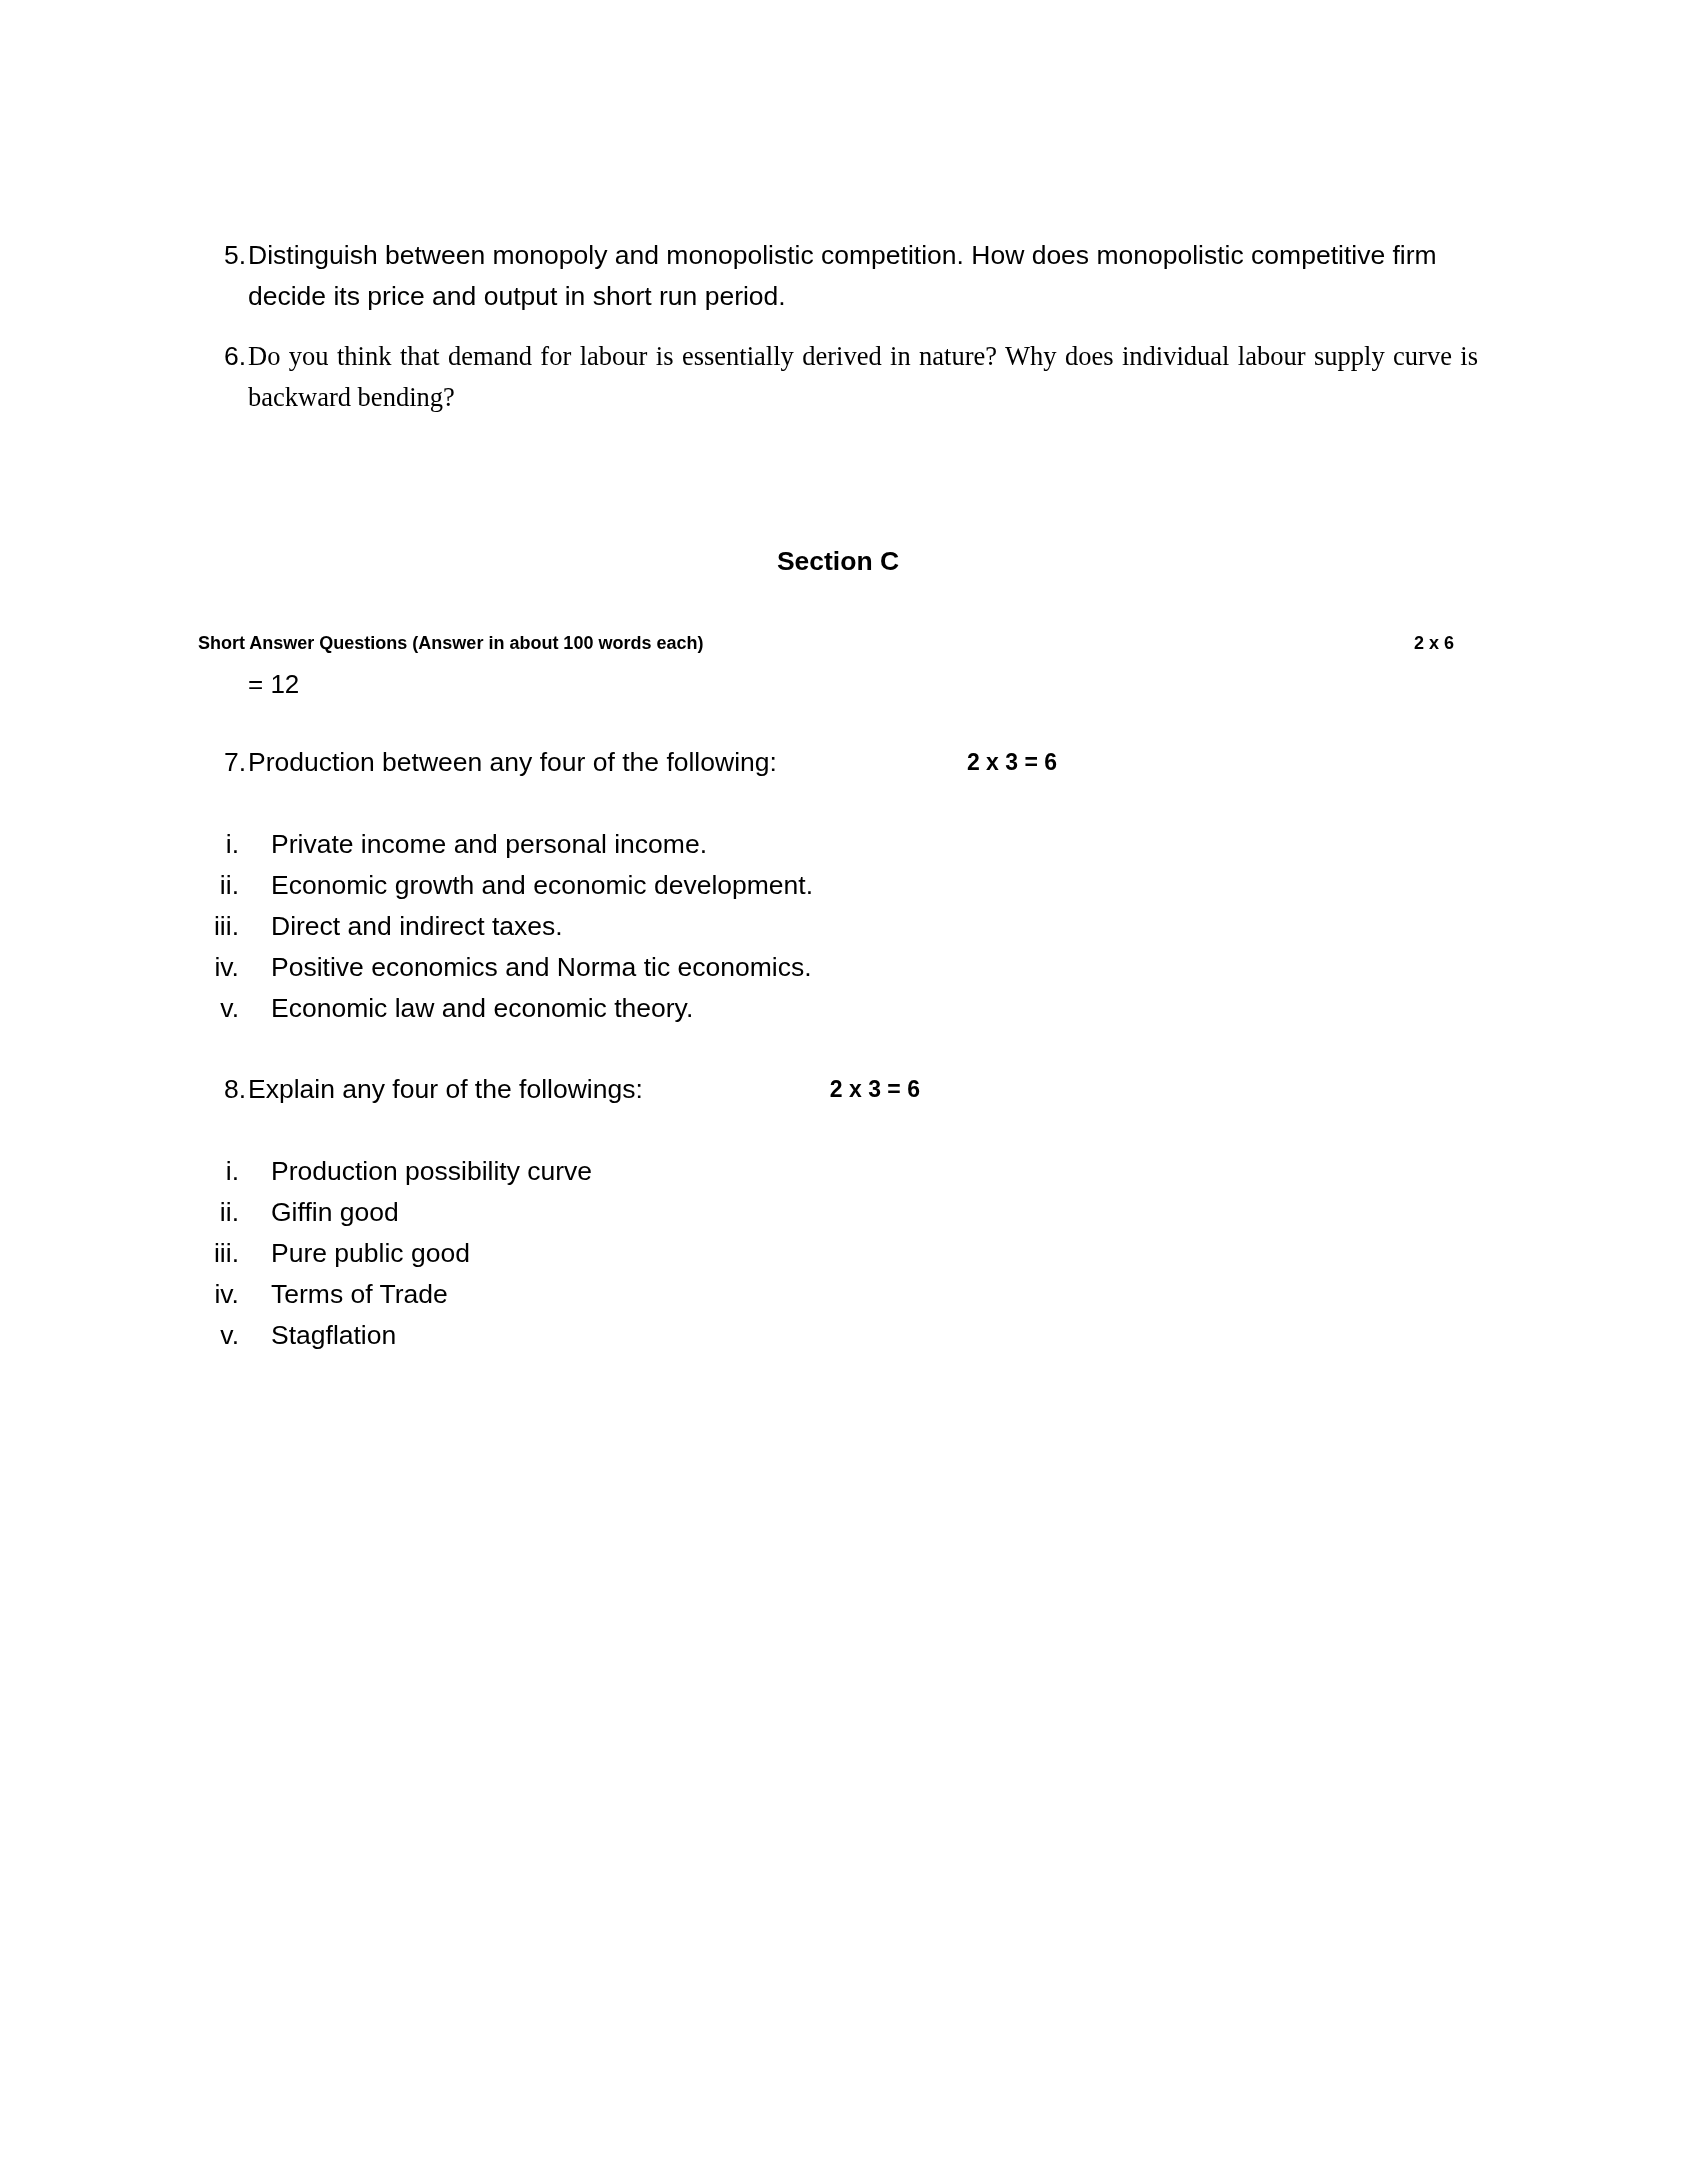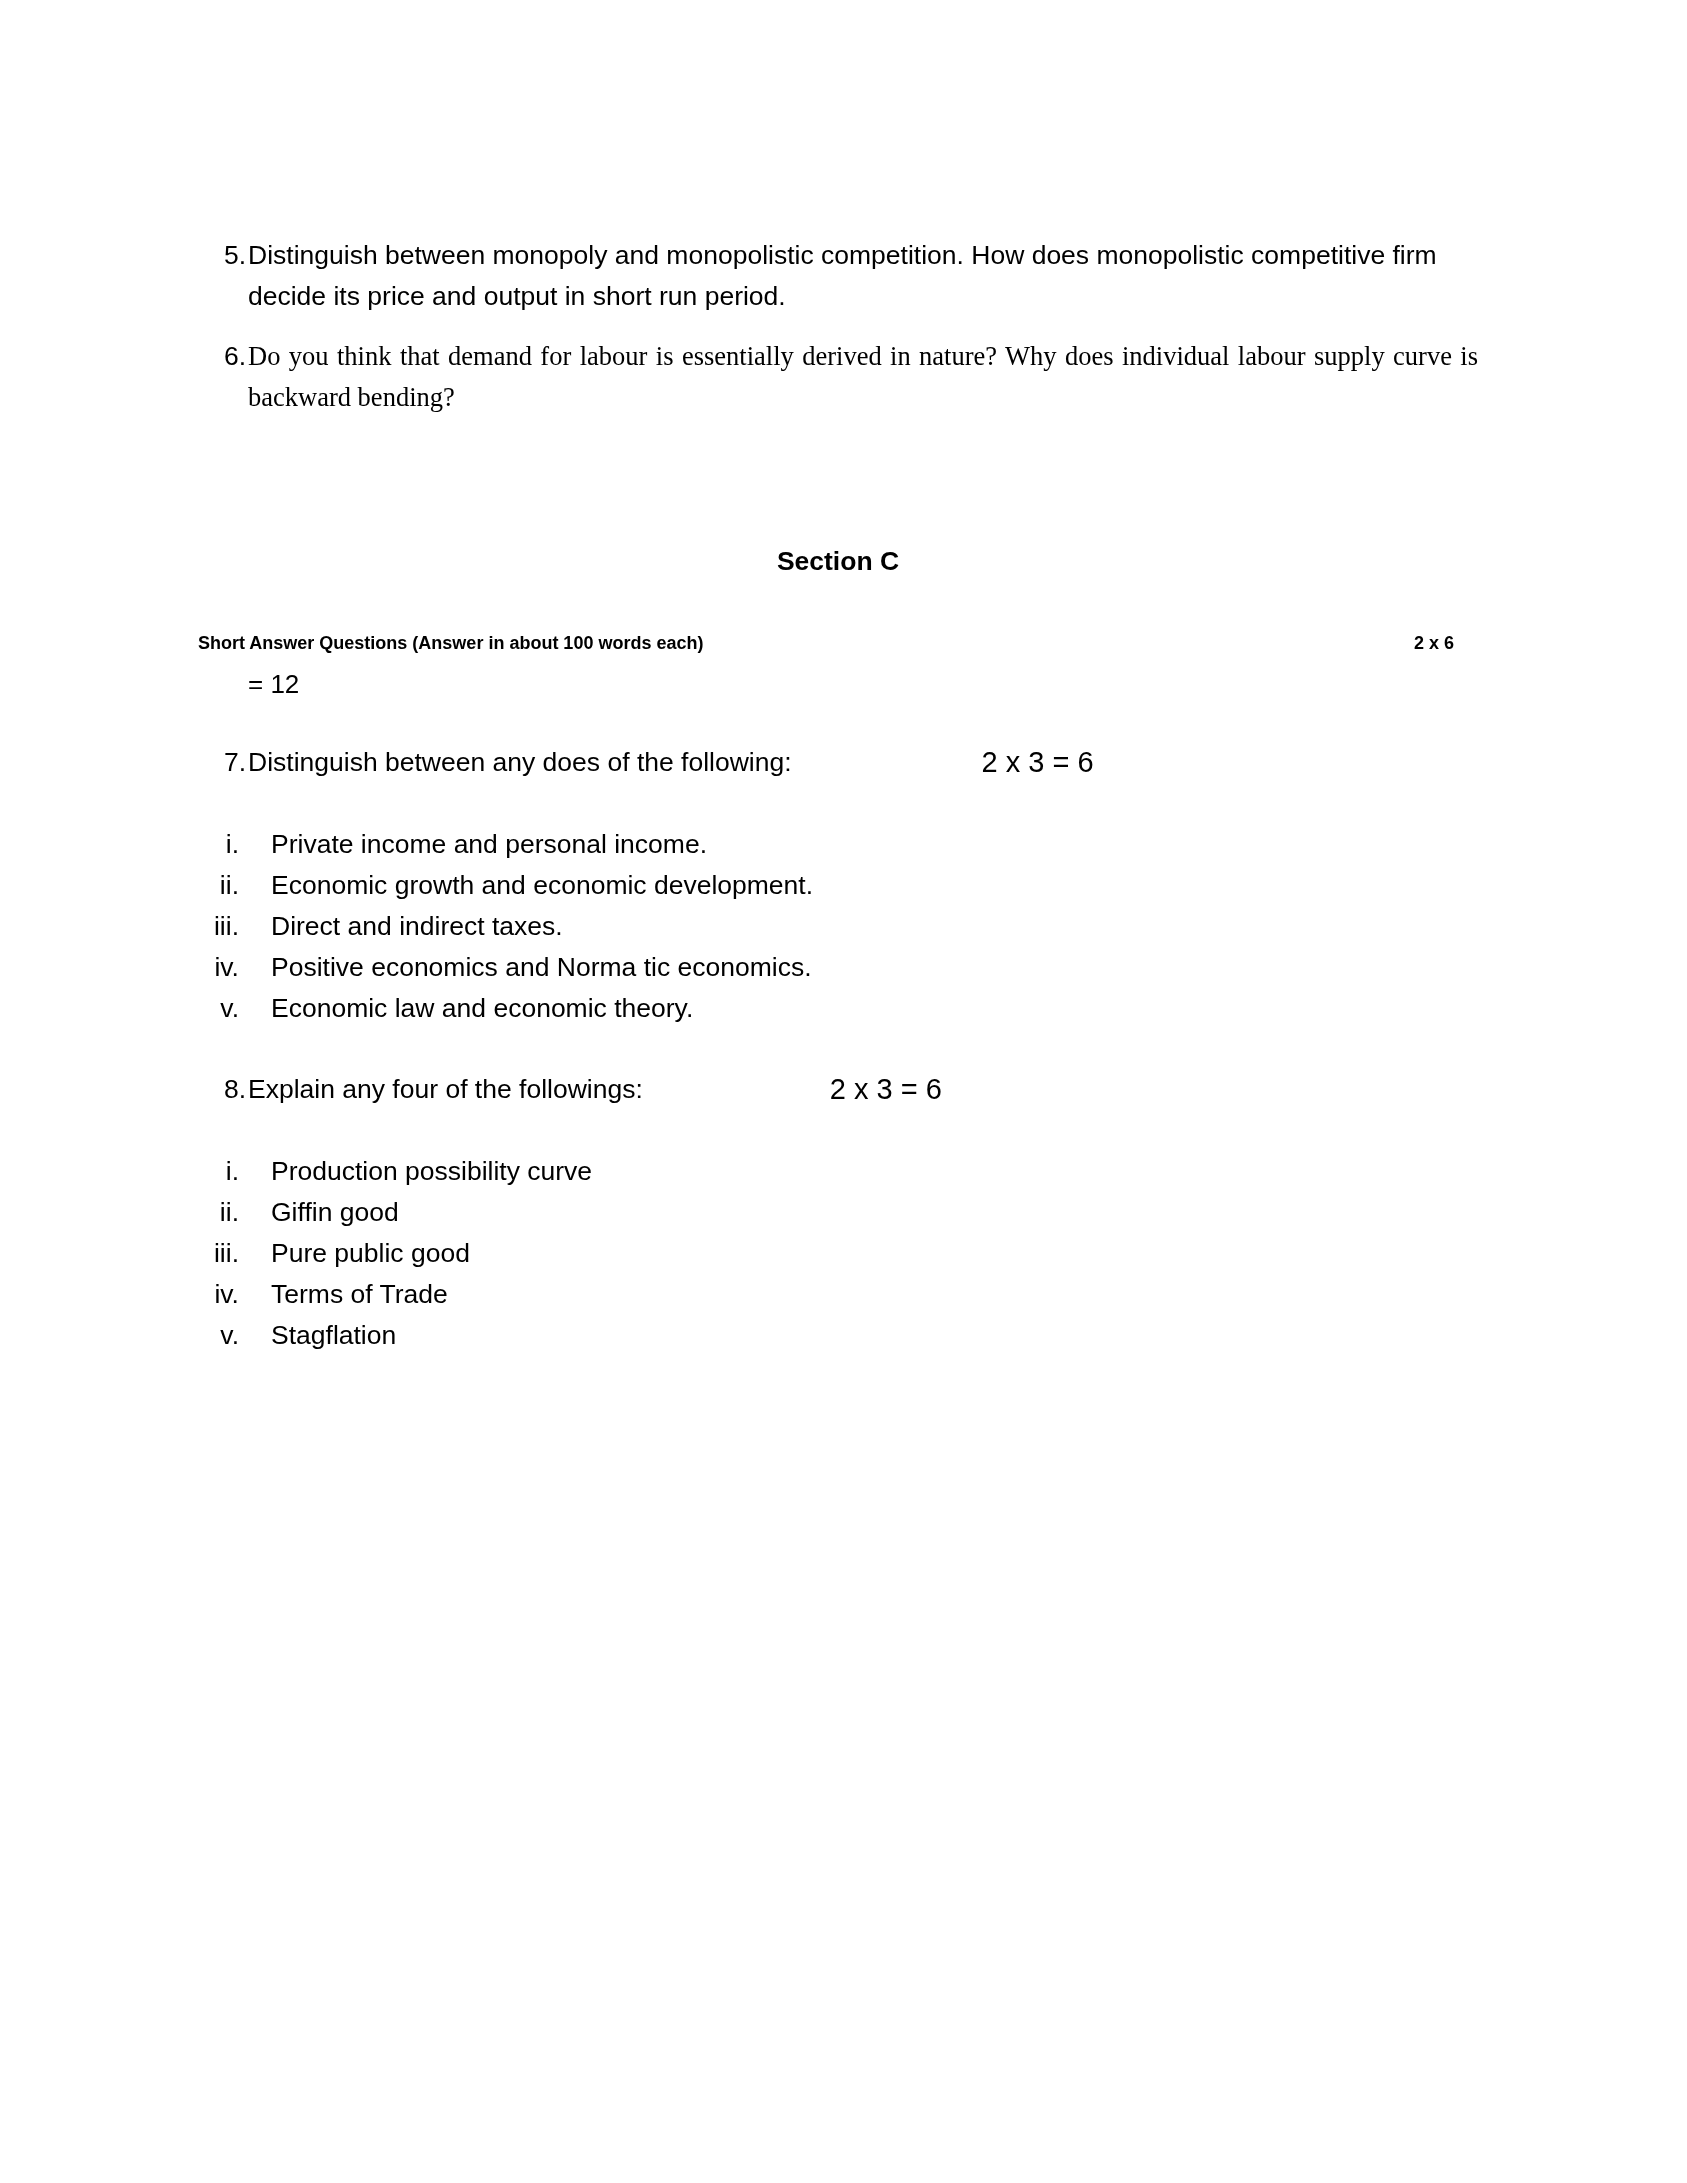--- a/index.html
+++ b/index.html
@@ -54,22 +54,22 @@
     display: flex;
     align-items: flex-start;
     width: 100%;
   }
   .qtext {
     flex: 0 0 auto;
     font-size: 26.5px;
     line-height: 41px;
   }
   .marks {
-    font-weight: normal;
-    font-size: 29px;
+    font-weight: bold;
+    font-size: 23px;
     line-height: 41px;
     white-space: nowrap;
   }
   .marks-q7 { margin-left: 190px; }
   .marks-q8 { margin-left: 187px; }
 
   
   .section-heading {
     text-align: center;
     font-weight: bold;
@@ -165,21 +165,21 @@
       <span class="sa-marks">2 x 6</span>
     </div>
     <div class="sa-cont">= 12</div>
 
     <div class="sp-sa-q7"></div>
 
     <div class="qrow">
       <div class="qnum">7.</div>
       <div class="qbody">
         <div class="qline">
-          <span class="qtext">Distinguish between any does of the following:</span>
+          <span class="qtext">Production between any four of the following:</span>
           <span class="marks marks-q7">2 x 3 = 6</span>
         </div>
       </div>
     </div>
 
     <div class="sp-q7-list"></div>
 
     <ul class="sublist">
       <li class="subitem">
         <span class="subnum">i.</span>

